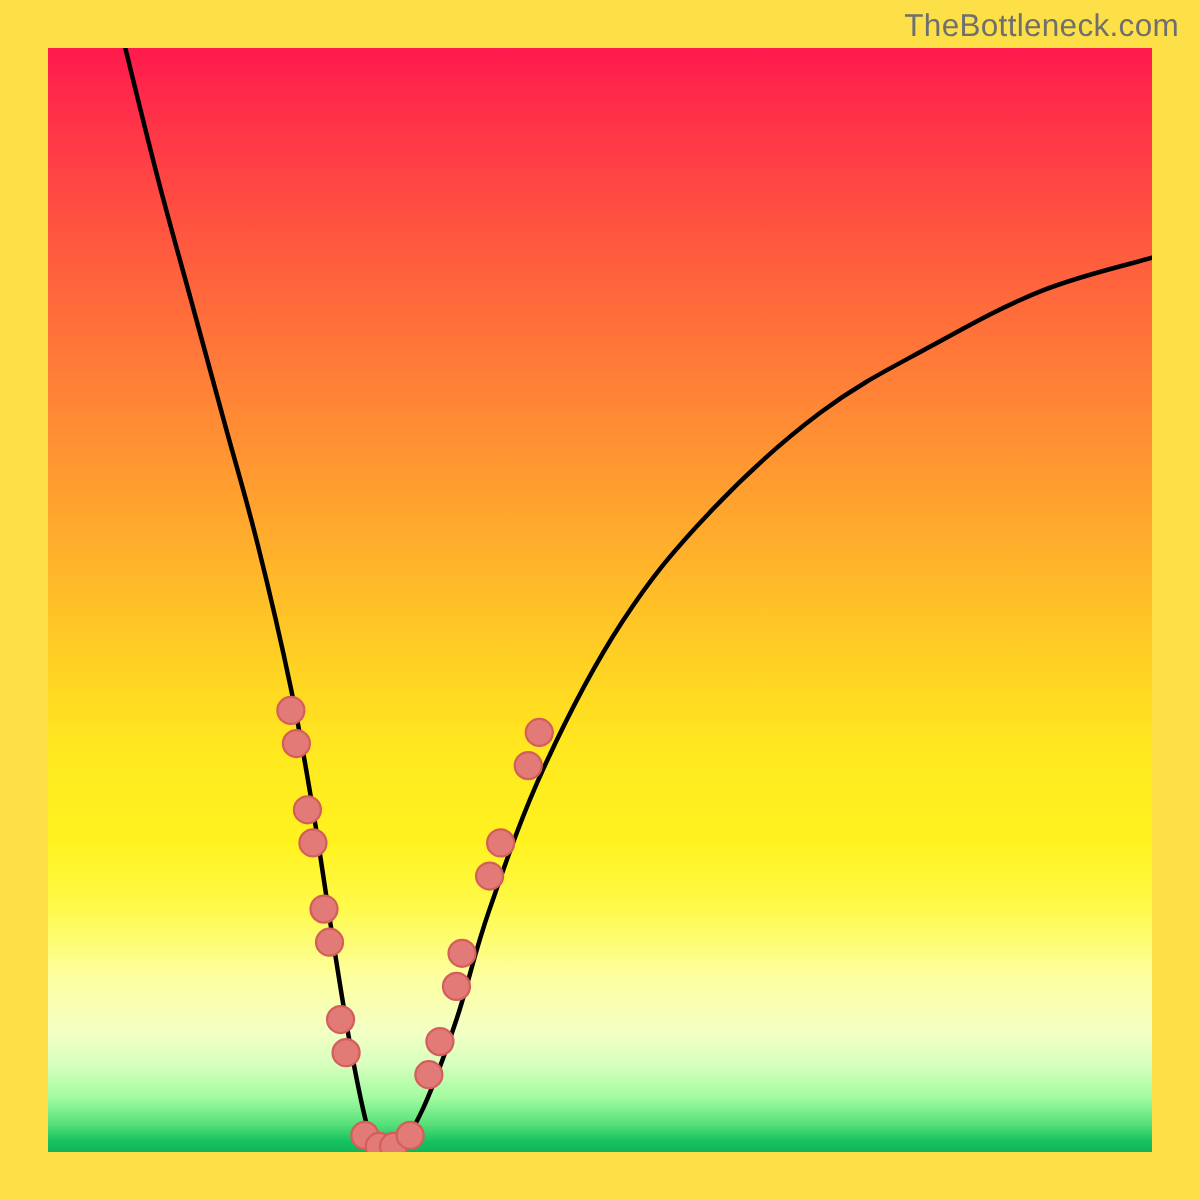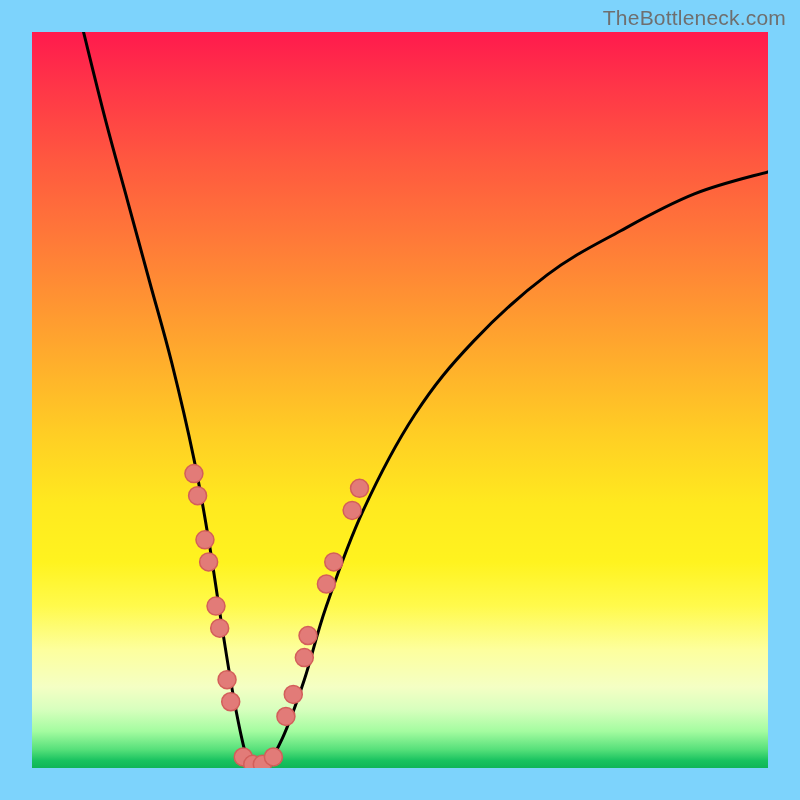--- a/index.html
+++ b/index.html
@@ -10,21 +10,21 @@
     overflow: hidden;
     background: #000;
     font-family: Arial, Helvetica, sans-serif;
   }
   .frame {
     position: absolute;
     left: 0;
     top: 0;
     width: 800px;
     height: 800px;
-    background: #7dd3fc;
+    background: #fde047;
   }
   .plot-area {
     position: absolute;
     left: 32px;
     top: 32px;
     width: 736px;
     height: 736px;
     overflow: hidden;
   }
   .gradient {

